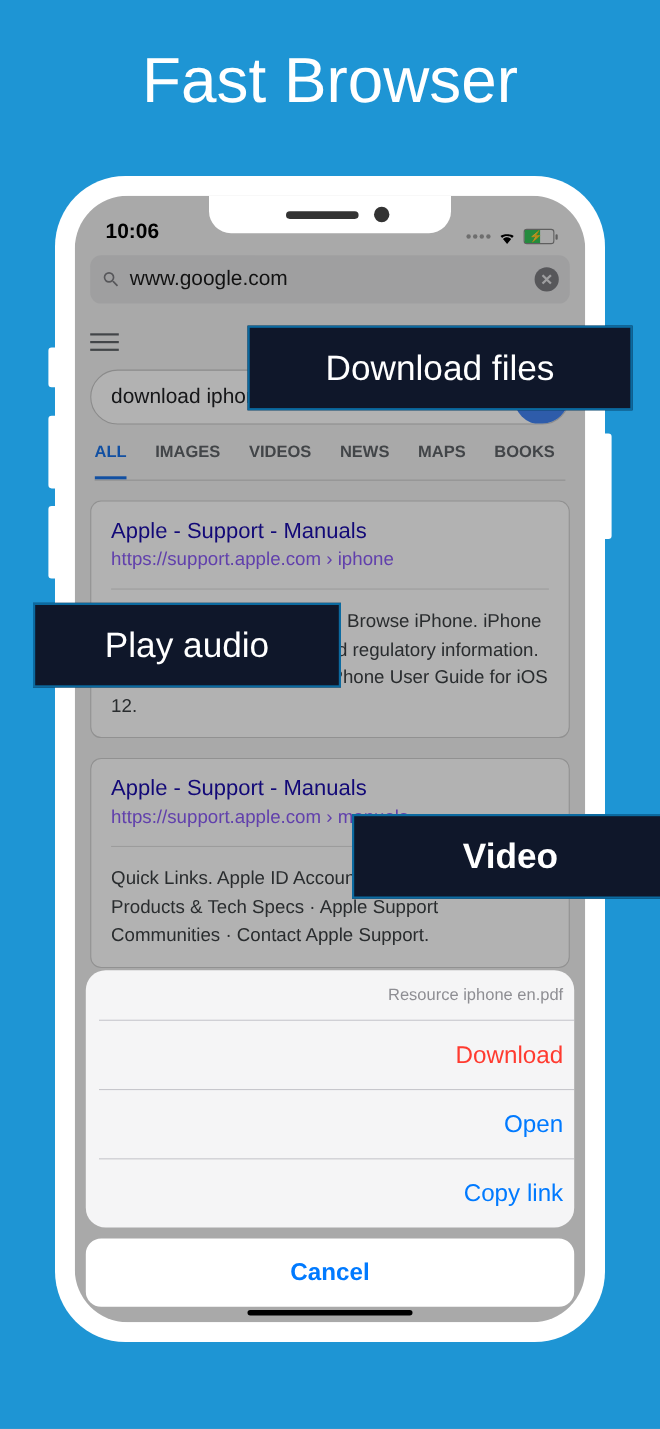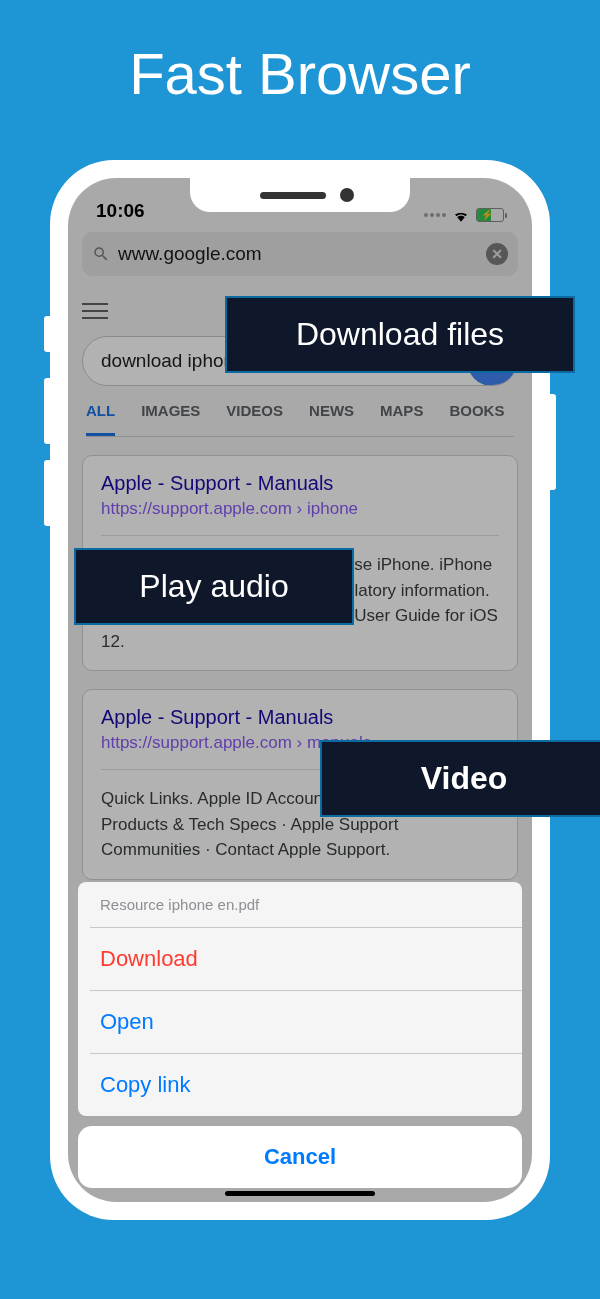--- a/index.html
+++ b/index.html
@@ -146,22 +146,22 @@
   .card hr { border:none; border-top:1px solid #e0e0e0; margin:16px 0;}
   .card .desc { line-height:1.5; }
 
   
   .sheet {
     position:absolute; left:10px; right:10px; bottom:14px;
     z-index:30;
   }
   .sheet .group {
     background:rgba(247,247,248,0.98);
-    border-radius:8px;
-    overflow:hidden; text-align:left;padding-left:12px;
+    border-radius:18px;
+    overflow:hidden; text-align:right;padding-left:12px;
   }
   .sheet .title { font-size:15px; color:#8e8e93; padding:14px 10px;}
   .sheet .item {
     border-top:0.5px solid #c7c7cc;
     padding:18px 10px; font-size:22px; color:#007aff;
   }
   .sheet .item.destructive { color:#ff3b30; }
   .sheet .cancel {
     margin-top:10px; background:#fff; border-radius:14px;
     padding:18px 10px; font-size:22px; color:#007aff; font-weight:600; text-align:center;
@@ -177,21 +177,21 @@
     position:absolute;
     background:#0f172a;
     border:2px solid #0b6aa0;
     color:#fff;
     font-size:32px;
     padding:18px 30px;
     z-index:50;
     white-space:nowrap;
   }
   .co1 { left:225px; top:296px; width:350px; text-align:center;}
-  .co2 { left:30px;  top:548px; width:280px; text-align:center;margin-left:44px;}
+  .co2 { left:30px;  top:548px; width:280px; text-align:center;}
   .co3 { left:320px; top:740px; width:288px; text-align:center;font-weight:bold;}
 
   svg { display:block; }
 </style>
 </head>
 <body>
 
 <h1 class="hero-title">Fast Browser</h1>
 
 <div class="side-btn sb1"></div>

